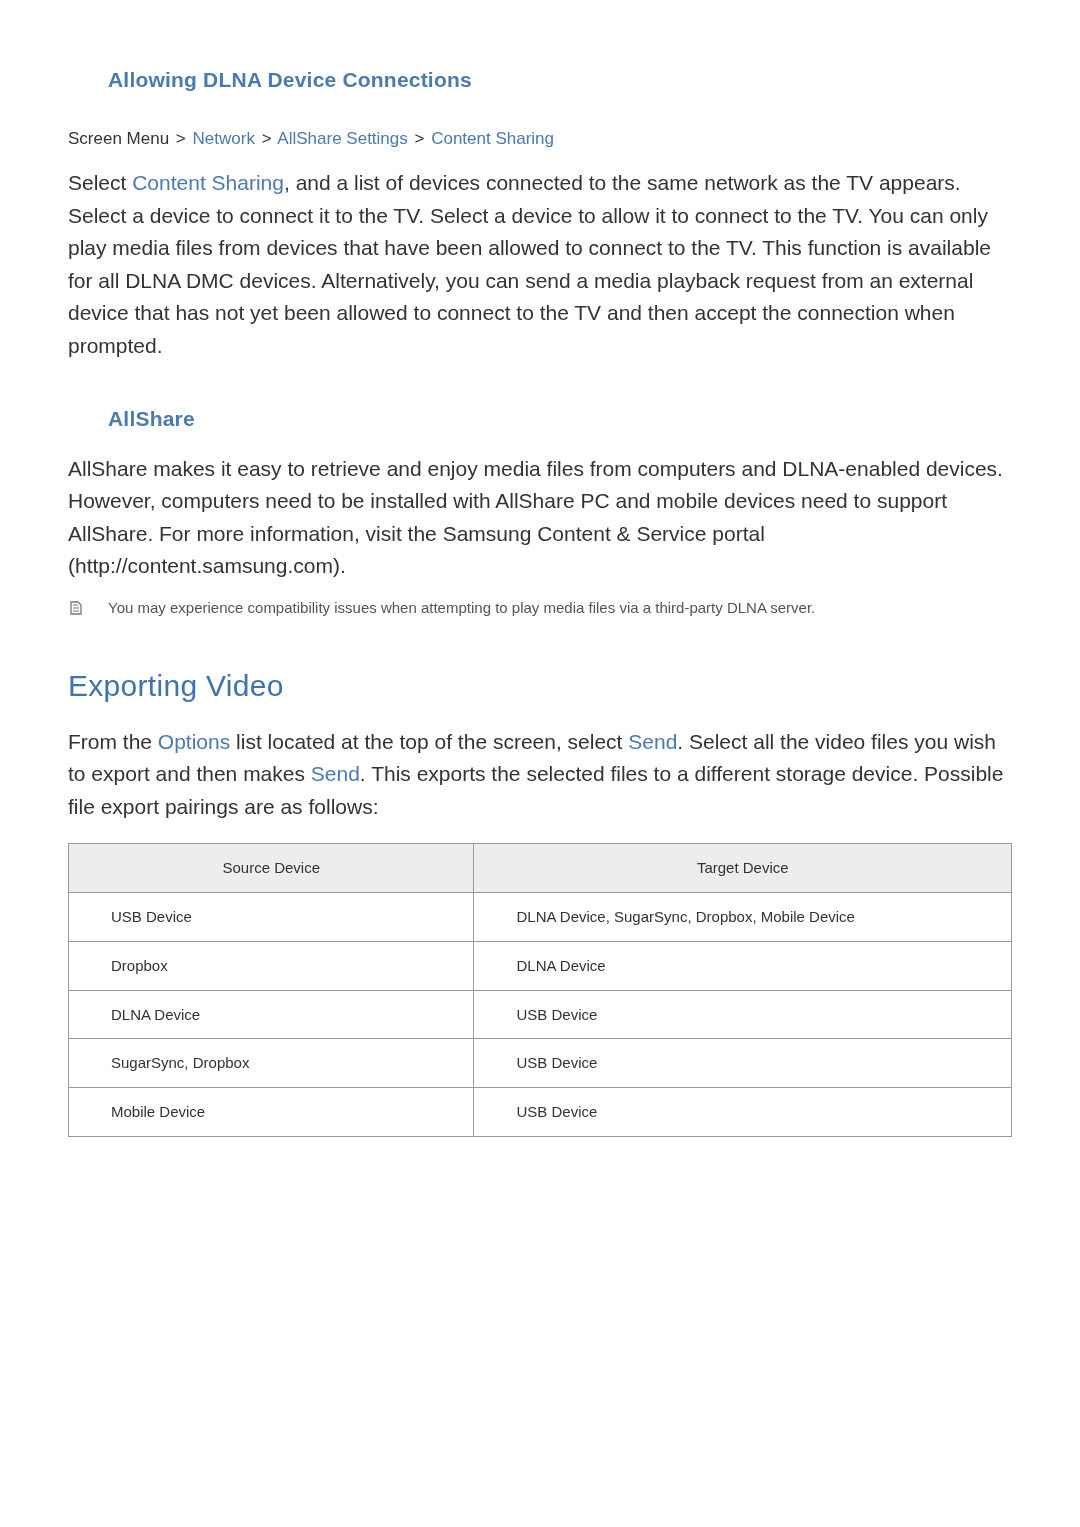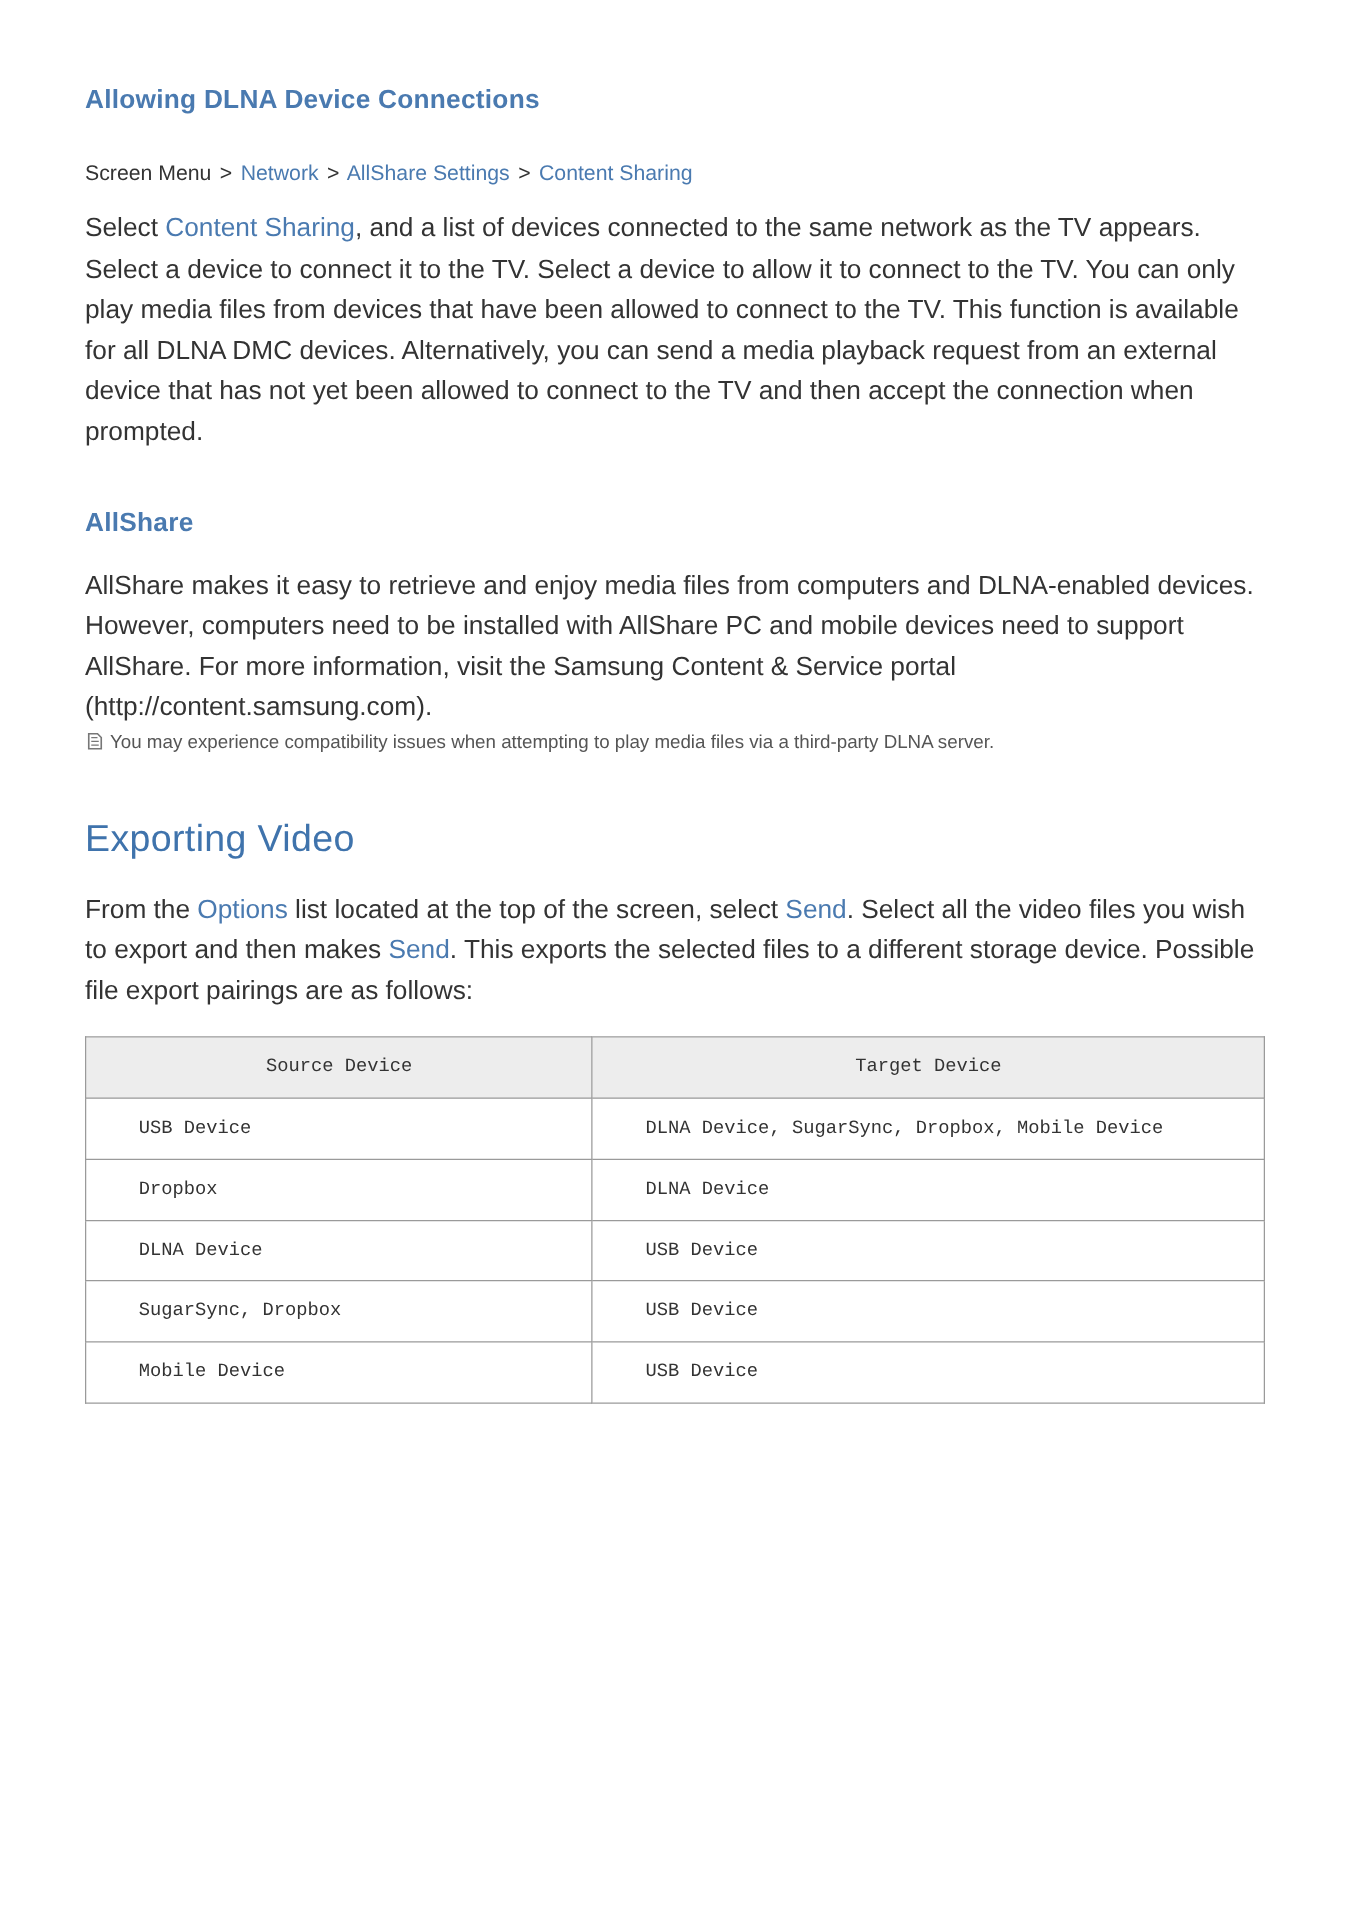--- a/index.html
+++ b/index.html
@@ -14,20 +14,21 @@
       padding: 65px 68px;
       color: #333333;
       line-height: 1.45;
     }
     .section-heading {
       color: #4a7ab0;
       font-size: 21px;
       font-weight: bold;
       margin-bottom: 18px;
       letter-spacing: 0.2px;
+      margin-left: 40px;
     }
     .breadcrumb {
       font-size: 17px;
       color: #333333;
       margin-bottom: 15px;
       margin-top: 32px;
     }
     .breadcrumb .link {
       color: #4a7ab0;
     }
@@ -42,21 +43,22 @@
     }
     .body-text .link {
       color: #4a7ab0;
     }
     .section-block {
       margin-bottom: 42px;
     }
     .note-row {
       display: flex;
       align-items: flex-start;
-      gap: 4px;
+      margin-top: 14px;
+      gap: 24px;
     }
     .note-icon {
       flex-shrink: 0;
       display: inline-block;
       margin-top: 2px;
     }
     .note-text {
       font-size: 15px;
       color: #555555;
       line-height: 1.5;
@@ -73,21 +75,20 @@
       border-collapse: collapse;
       margin-top: 20px;
     }
     table.device-table th,
     table.device-table td {
       border: 1px solid #9a9a9a;
       padding: 13px 18px;
       font-size: 15px;
       text-align: left;
       color: #333333;
-      font-family: Liberation Mono, monospace;
     }
     table.device-table th {
       background: #ededed;
       font-weight: normal;
       text-align: center;
     }
     table.device-table td {
       background: #ffffff;
       padding-left: 42px;
     }

